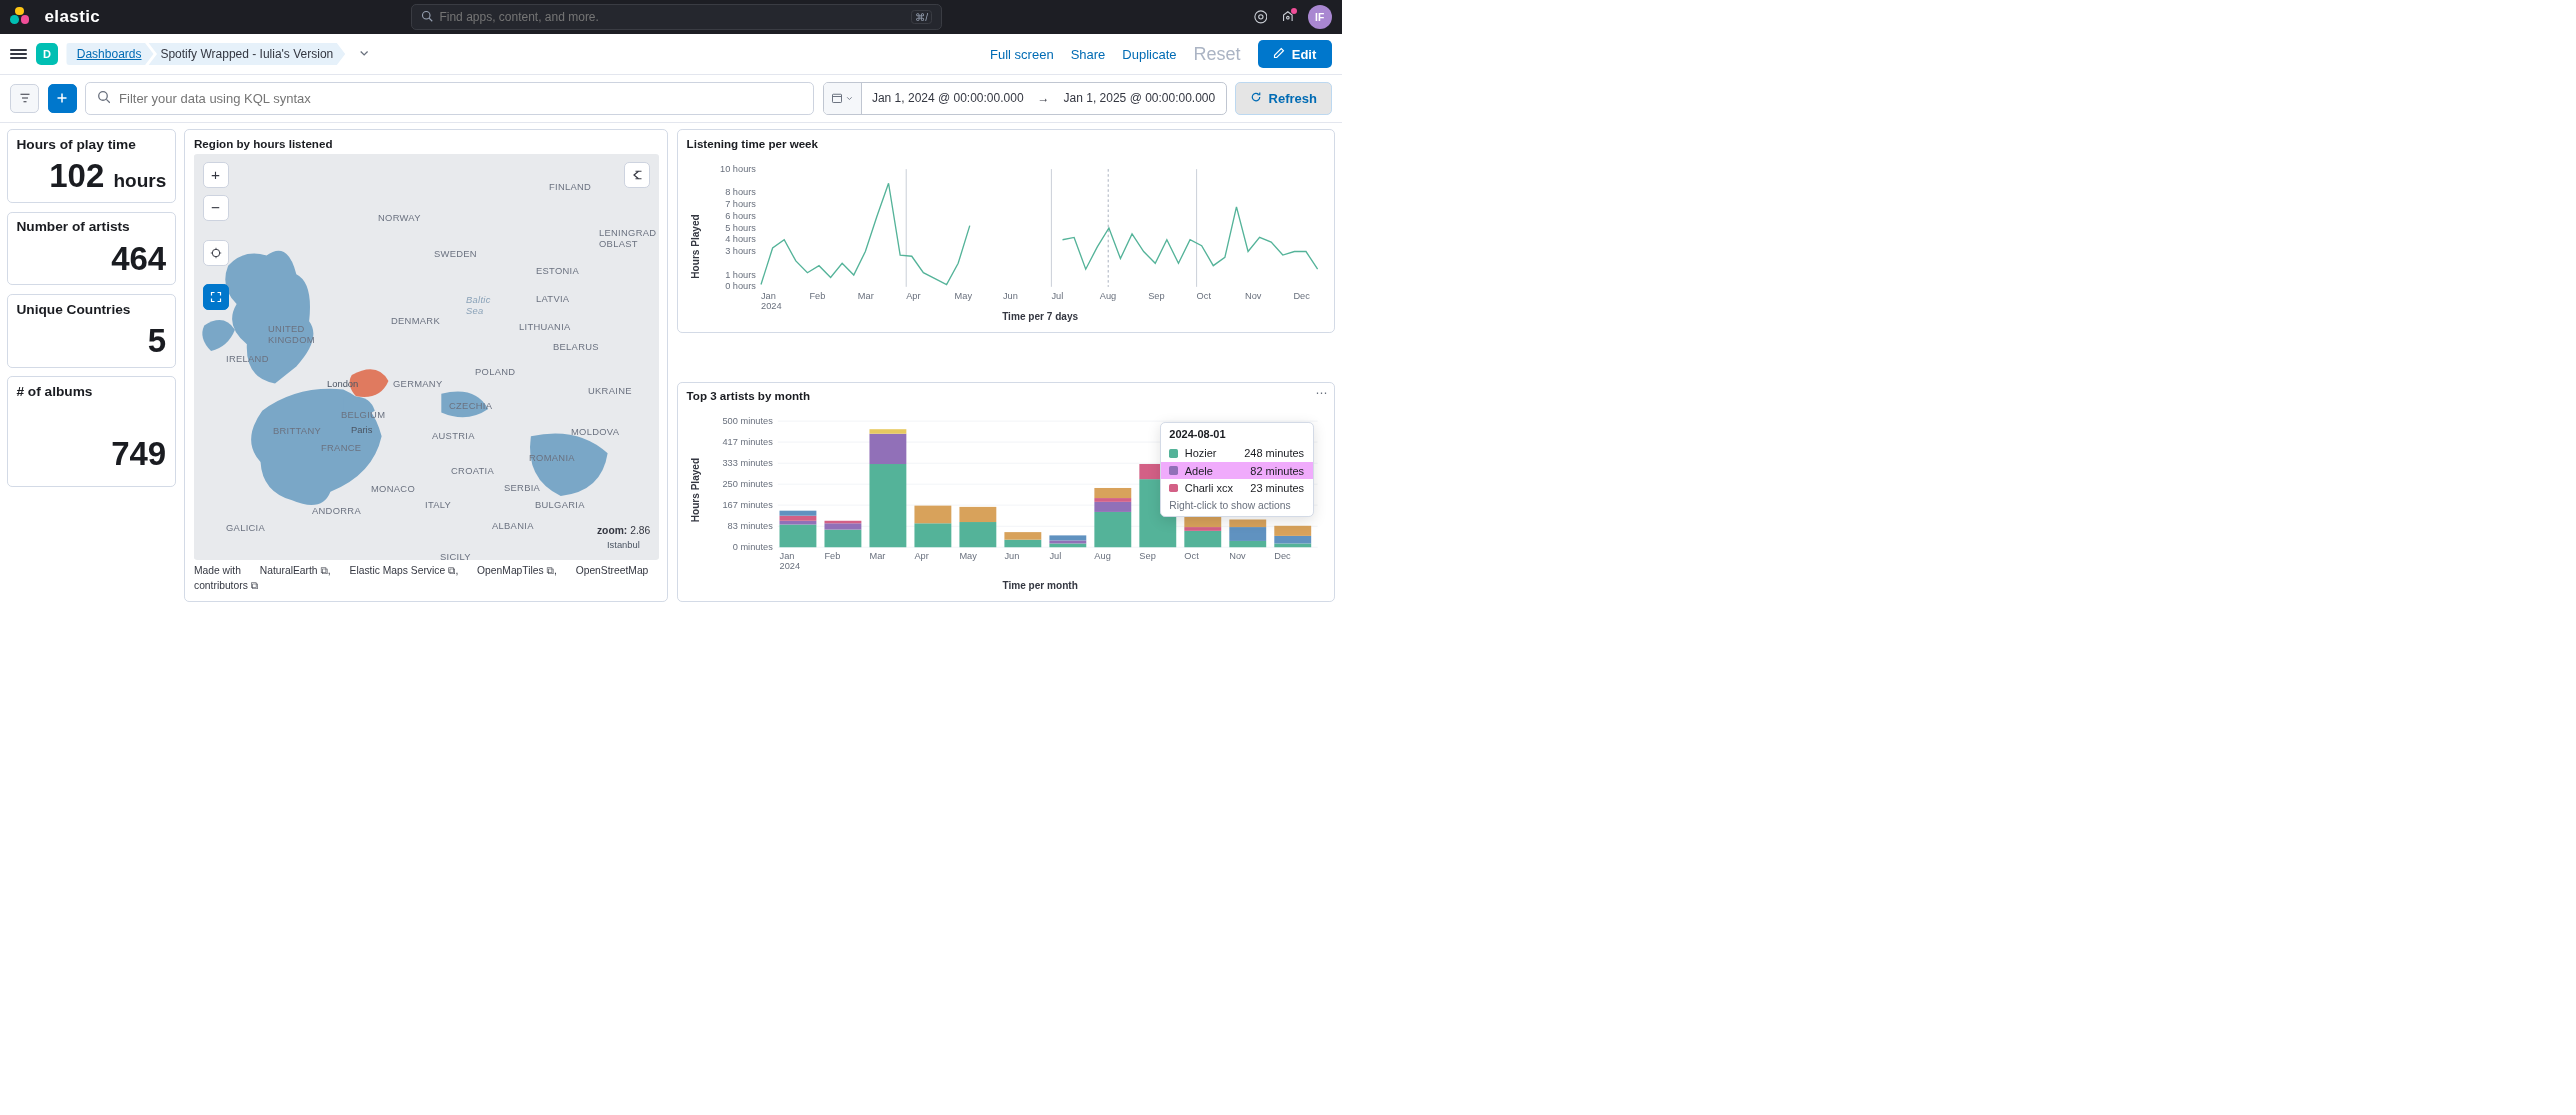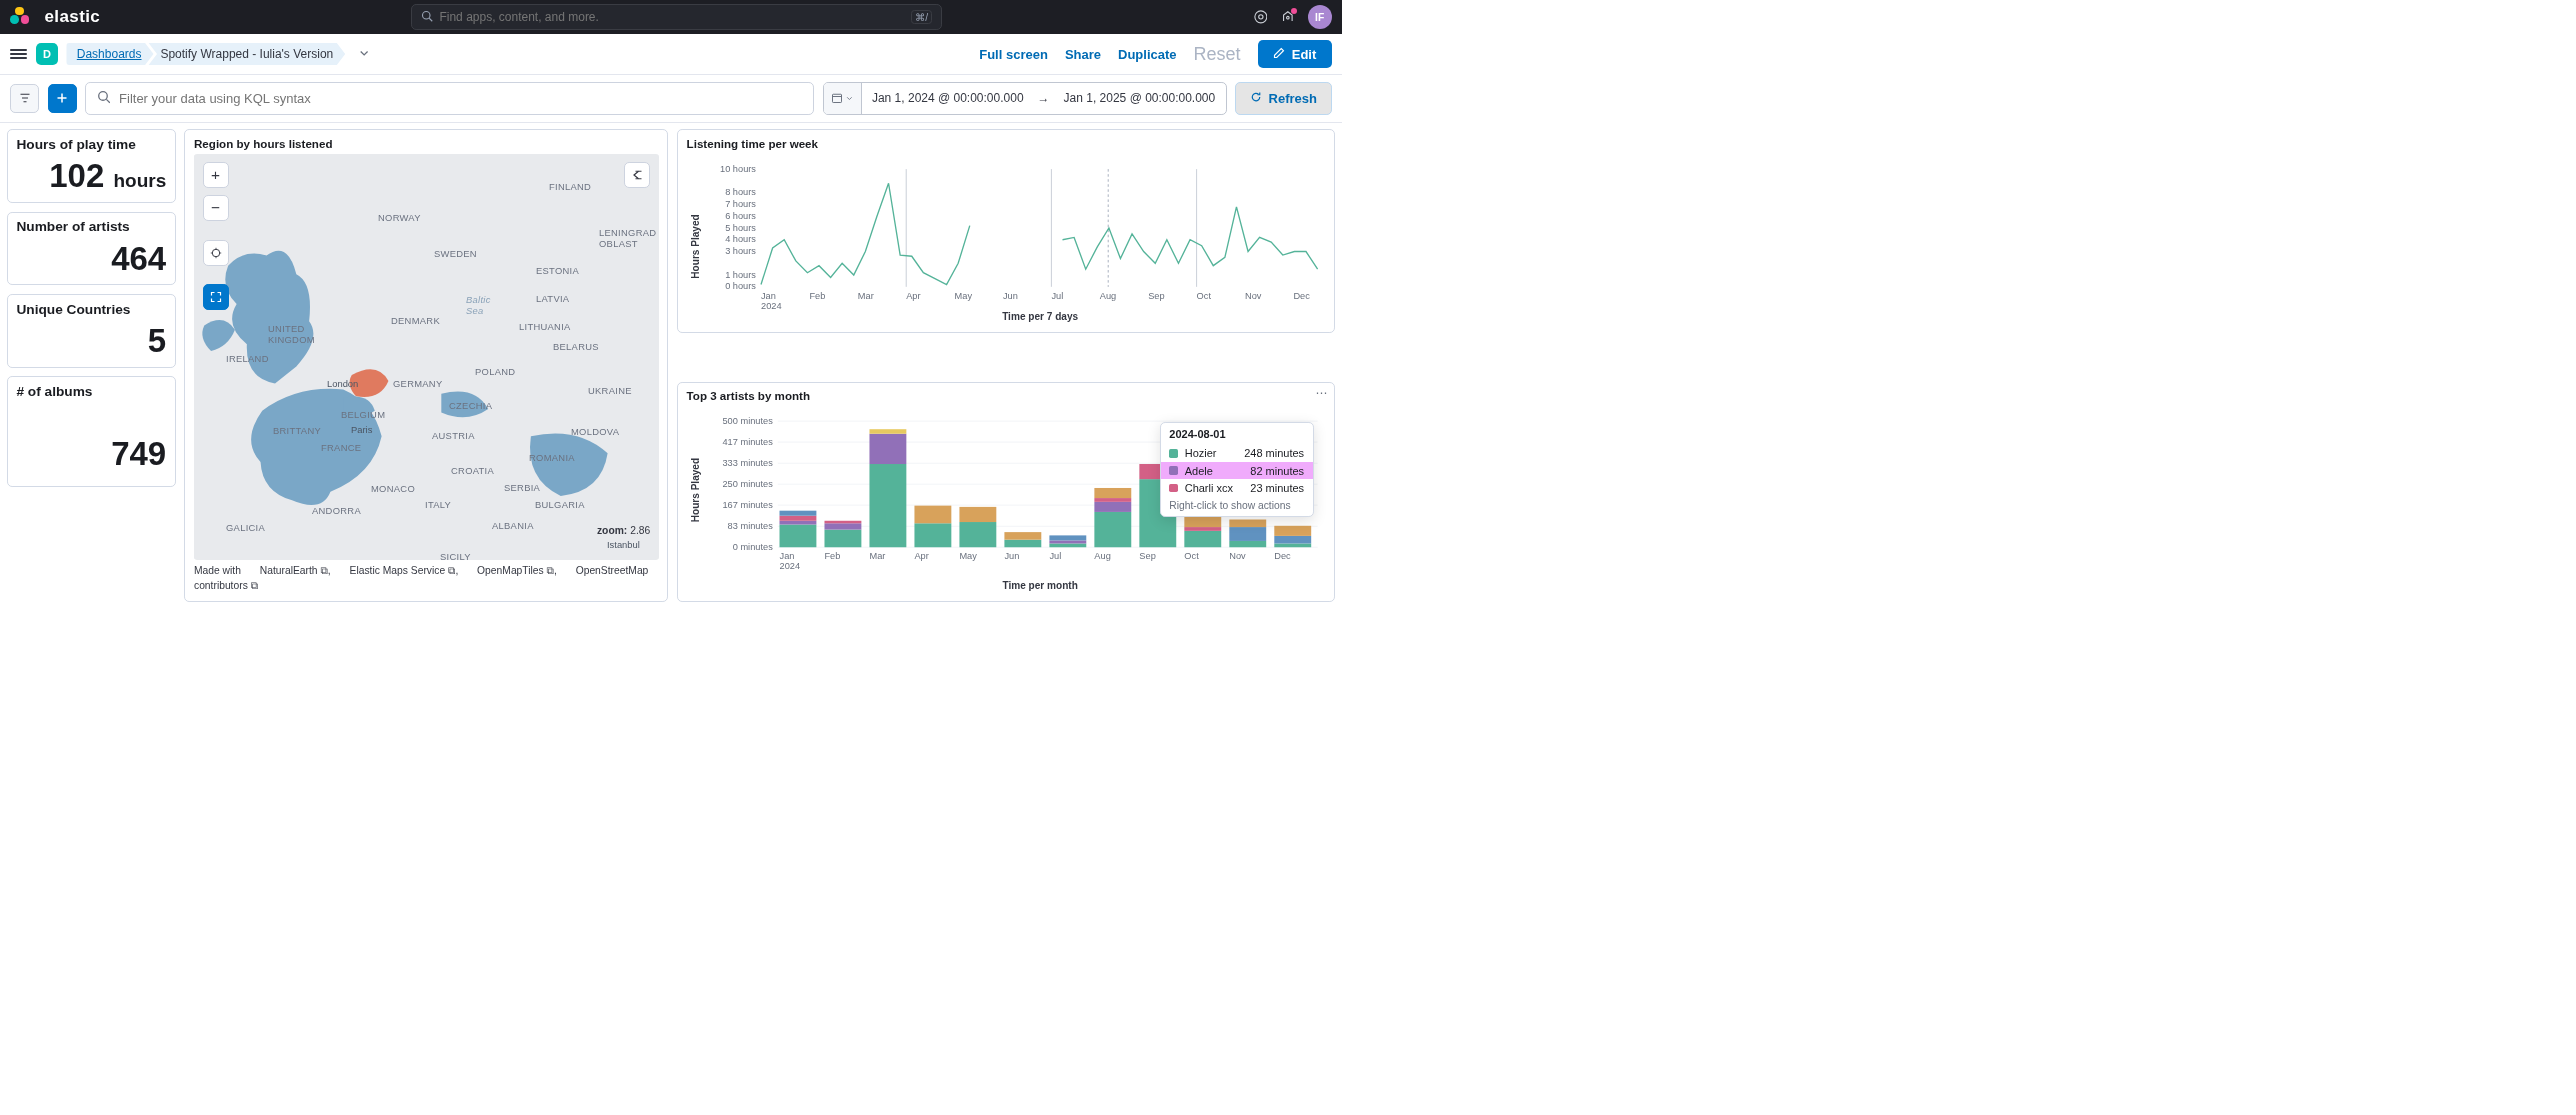--- a/index.html
+++ b/index.html
@@ -65,21 +65,21 @@
   .crumb {
     background:#e6f1fa; color:#006bb4; padding:4.3px 12px; position:relative; font-size:12px;
     clip-path: polygon(0 0, calc(100% - 8.6px) 0, 100% 50%, calc(100% - 8.6px) 100%, 0 100%, 8.6px 50%);
     margin-left:-5.1px;
   }
   .crumb:first-child { clip-path: polygon(0 0, calc(100% - 8.6px) 0, 100% 50%, calc(100% - 8.6px) 100%, 0 100%); margin-left:0; border-radius:3.4px 0 0 3.4px; padding-left:10.3px;}
   .crumb.link { text-decoration:underline; cursor:pointer;}
   .crumb.current { color:#343741;}
   .crumb-caret { margin-left:5.1px; color:#69707d; }
   .appbar-right { margin-left:auto; display:flex; gap:17px; align-items:center; }
-  .link-blue { color:#006bb4; cursor:pointer; font-size:13px;font-weight:bold;}
+  .link-blue { color:#006bb4; cursor:pointer; font-size:13px;}
   .link-disabled { color:#abb4c4; font-size:18px;}
   .btn-primary {
     background:#07c; color:#fff; border:none; border-radius:5.1px; padding:6.8px 15.4px; font-size:13px; font-weight:600; display:flex; align-items:center; gap:6.8px; cursor:pointer;
   }
 
   
   .filterbar {
     padding: 6.8px 10.3px;
     border-bottom: 0.9px solid #e3e6ee;
     display:flex; gap:8.6px; align-items:center;justify-content:flex-end;

